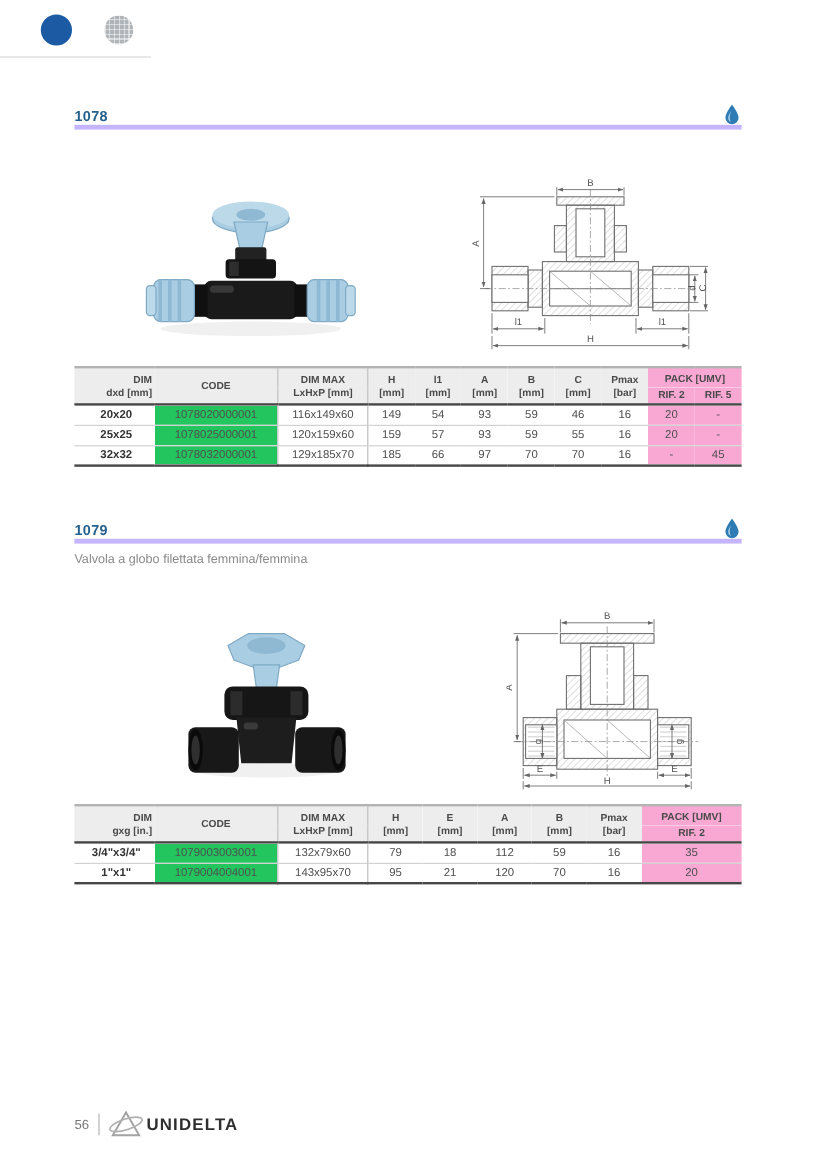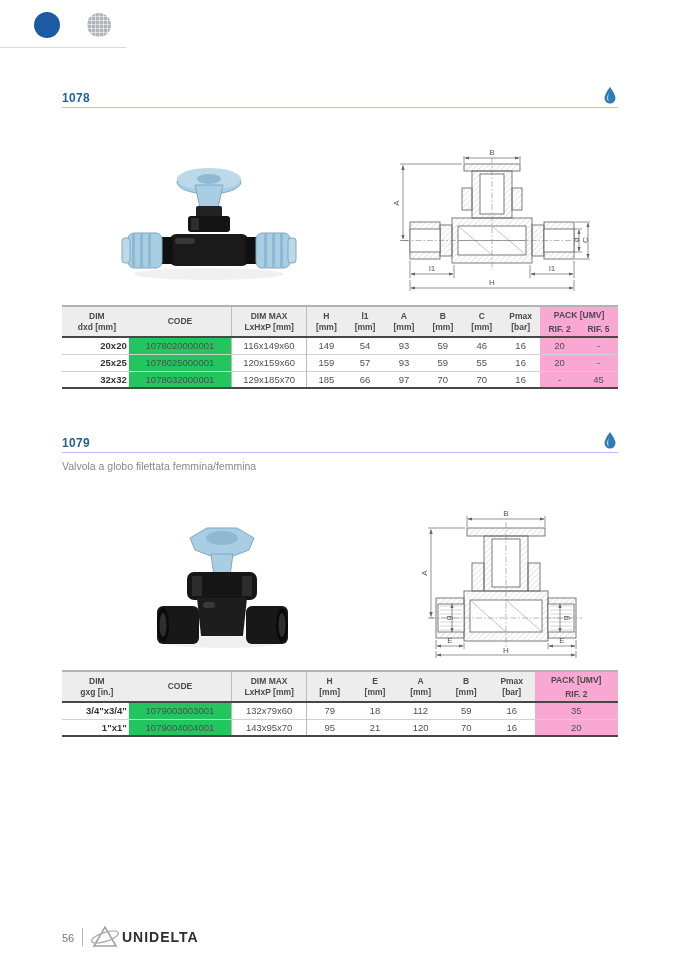--- a/index.html
+++ b/index.html
@@ -11,41 +11,41 @@
   .dot { position:absolute; border-radius:50%; }
   .dot-blue { left:34px; top:12px; width:26px; height:26px; background:#1c5ba3; }
   .dot-gray { left:87px; top:13px; width:24px; height:24px; background:#b0b5b9;
     background-image:
       repeating-linear-gradient(0deg, rgba(255,255,255,.5) 0 1px, transparent 1px 4px),
       repeating-linear-gradient(90deg, rgba(255,255,255,.5) 0 1px, transparent 1px 4px); }
   .top-rule { position:absolute; left:0; top:47px; width:126px; height:1px; background:#d9d9d9; }
 
   
   .section { position:absolute; left:62px; width:556px; }
-  .sec-head { position:relative; border-bottom:1px solid #c4b5fd; padding-bottom:4px; height:20px; }
+  .sec-head { position:relative; border-bottom:4px solid #c4b5fd; padding-bottom:4px; height:20px; }
   .sec-title { font-size:12px; font-weight:bold; color:#26618e; letter-spacing:.3px; }
   .drop-icon { position:absolute; right:1px; top:-2px; width:14px; height:18px; }
   .sec-sub { margin-top:7px; font-size:10.5px; color:#8a8a8a; }
 
   .fig { position:absolute; }
 
   
   table.spec { position:absolute; left:0; width:556px; border-collapse:collapse; table-layout:fixed;
     border-top:2px solid #b3b3b3; border-bottom:2px solid #474747; }
   .spec th, .spec td { padding:0 2px; overflow:hidden; white-space:nowrap; }
   .spec thead th { background:#ededed; color:#4a4a4a; font-weight:bold; font-size:8.5px;
     text-align:center; vertical-align:middle; line-height:11px; }
   .spec thead tr.r1 th { height:17px; }
   .spec thead tr.r2 th { height:14px; }
-  .spec th.left { text-align:center; padding-left:5px; }
+  .spec th.left { text-align:right; padding-left:5px; }
   .spec th.pack-head, .spec th.pack-sub { background:#f9a8d4; }
   .spec tbody td { height:17px; text-align:center; color:#4f4f4f; font-size:9.5px;
     background:#fff; border-top:1px solid #d2d2d2; }
   .spec tbody tr:first-child td { border-top:2px solid #474747; }
-  .spec td.dim { text-align:right; padding-left:5px; font-weight:bold; color:#323232; }
+  .spec td.dim { text-align:center; padding-left:5px; font-weight:bold; color:#323232; }
   .spec td.code { background:#22c55e; }
   .spec td.pack { background:#f9a8d4; }
   .spec .vl { border-left:1px solid #bcbcbc; }
 
   
   .footer { position:absolute; left:16px; top:922px; width:554px; height:37px; }
   .page-num { position:absolute; left:46px; top:10px; font-size:11px; color:#777; }
   .foot-divider { position:absolute; left:66px; top:6px; width:1px; height:18px; background:#b5b5b5; }
   .logo { position:absolute; left:74px; top:2px; display:flex; align-items:center; }
   .logo-text { font-size:14px; font-weight:bold; color:#2e2e2e; letter-spacing:1px; margin-left:2px; }

